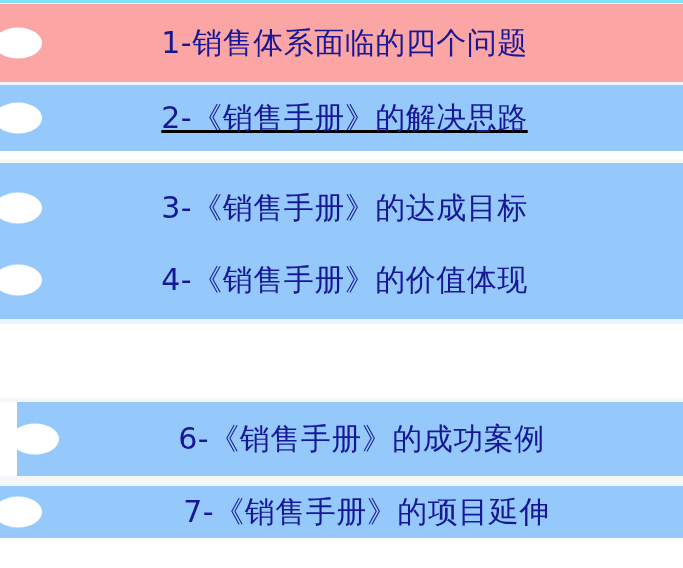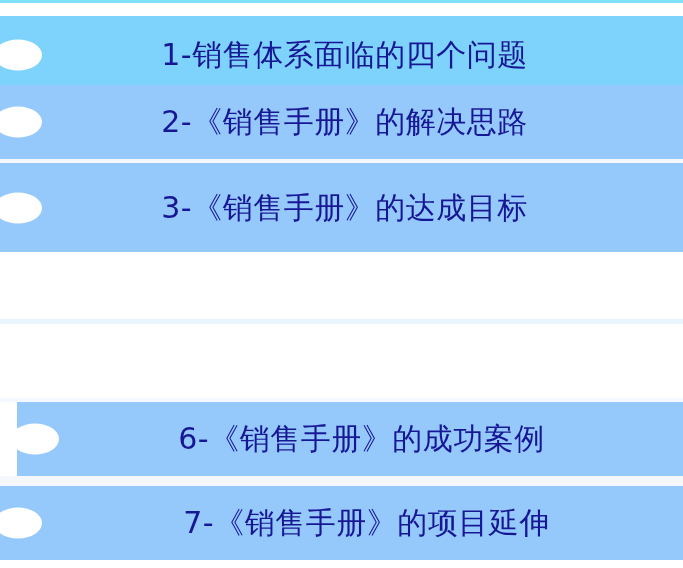--- a/index.html
+++ b/index.html
@@ -50,21 +50,21 @@
   .agenda-row .row-label {
     position: relative;
     color: #171796;
     font-size: 30px;
     letter-spacing: 0.5px;
     white-space: nowrap;
     line-height: 1;
     text-align: center;
     padding-left: 6px;
   }
-  .row-1 { background: #7dd3fc; margin-top: 12px; }
+  .row-1 { background: #fca5a5; }
   .row-n { background: #95C9FB; }
 
   .gap-strip {
     position: absolute;
     left: 0;
     width: 683px;
     background: #E8F4FE;
   }
   .gap-strip.white {
     background: #F4F8FD;
@@ -111,38 +111,42 @@
     <div class="gap-strip white" style="top:237px;height:4px;"></div>
     <div class="gap-strip" style="top:319px;height:5px;"></div>
     <div class="gap-strip white" style="top:398px;height:4px;"></div>
     <div class="gap-strip white" style="top:476px;height:10px;"></div>
 
     <div class="agenda-row row-1" style="top:4px;height:78px;">
       <span class="bullet-ellipse"></span>
       <span class="row-label">1-销售体系面临的四个问题</span>
     </div>
 
-    <div class="agenda-row row-n" style="top:85px;height:74px;">
+    <div class="agenda-row row-n" style="top:85px;height:66px;text-decoration:underline;">
       <span class="bullet-ellipse"></span>
       <span class="row-label">2-《销售手册》的解决思路</span>
     </div>
 
     <div class="agenda-row row-n" style="top:163px;height:89px;">
       <span class="bullet-ellipse"></span>
       <span class="row-label">3-《销售手册》的达成目标</span>
     </div>
 
+    <div class="agenda-row row-n" style="top:241px;height:78px;">
+      <span class="bullet-ellipse"></span>
+      <span class="row-label">4-《销售手册》的价值体现</span>
+    </div>
 
 
     <div class="agenda-row row-n" style="top:402px;height:74px;margin-left:17px;">
       <span class="bullet-ellipse"></span>
       <span class="row-label">6-《销售手册》的成功案例</span>
     </div>
 
-    <div class="agenda-row row-n" style="top:486px;height:74px;padding-left:44px;">
+    <div class="agenda-row row-n" style="top:486px;height:52px;padding-left:44px;">
       <span class="bullet-ellipse"></span>
       <span class="row-label">7-《销售手册》的项目延伸</span>
     </div>
 
   </div>
 
   <div class="bottom-fill"></div>
 </div>
 
 </body></html>

